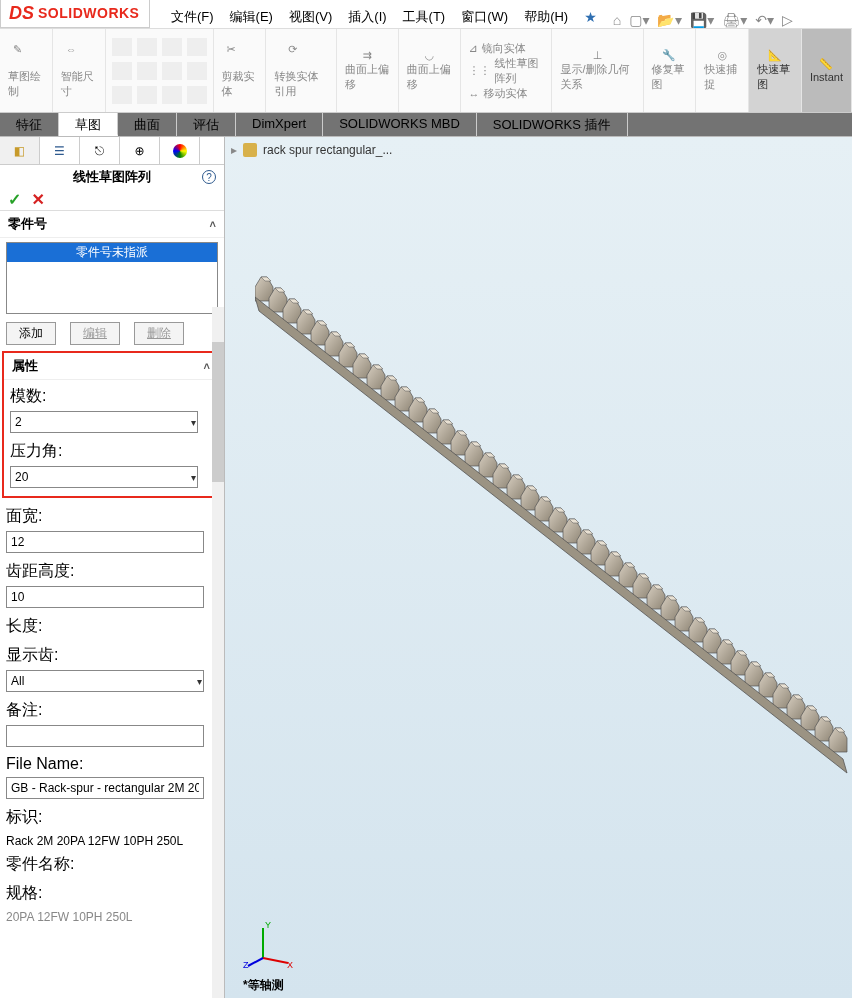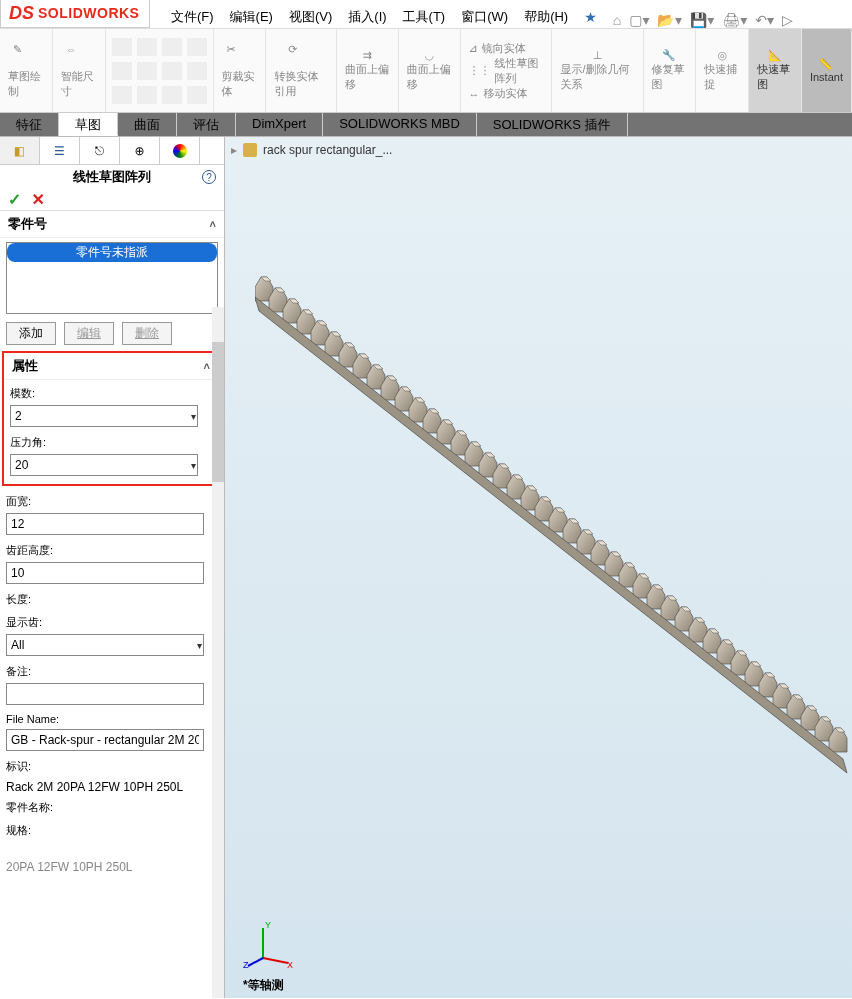--- a/index.html
+++ b/index.html
@@ -40,28 +40,28 @@
 .help-q { position: absolute; right: 8px; color: #2e5a8e; border: 1px solid #2e5a8e; border-radius: 50%; width: 14px; height: 14px; font-size: 10px; text-align: center; line-height: 13px; }
 
 .confirm-row { height: 22px; display: flex; align-items: center; gap: 10px; padding-left: 8px; border-bottom: 1px solid #ddd; }
 .chk { color: #26a127; font-size: 16px; font-weight: bold; }
 .xx { color: #d62222; font-size: 16px; font-weight: bold; }
 
 .section-head { display: flex; justify-content: space-between; align-items: center; padding: 4px 8px; background: #fff; font-size: 13px; font-weight: bold; border-bottom: 1px solid #eee; }
 .chev { color: #555; font-size: 11px; }
 
 .partno-box { margin: 4px 6px; height: 72px; border: 1px solid #888; background: #fff; font-size: 12px; }
-.partno-sel { background: #1a6fd6; color: #fff; text-align: center; padding: 1px 0; font-size: 12px; border-radius: 8px; }
-
-.btn-row { display: flex; gap: 8px; padding: 4px 6px; }
+.partno-sel { background: #1a6fd6; color: #fff; text-align: center; padding: 1px 0; font-size: 12px; }
+
+.btn-row { display: flex; gap: 14px; padding: 4px 6px; }
 .btn { padding: 2px 12px; border: 1px solid #999; background: #f4f4f4; font-size: 12px; }
 .btn.disabled { color: #999; text-decoration: underline; }
 
 .red-box { border: 2px solid #e8291c; margin: 2px 4px 2px 2px; padding-bottom: 6px; }
-.prop-label { font-size: 11px; padding: 6px 6px 2px 6px; }
+.prop-label { font-size: 16px; padding: 6px 6px 2px 6px; }
 .prop-select, .prop-input { width: calc(100% - 26px); margin: 2px 6px; height: 22px; border: 1px solid #888; padding: 0 4px; font-size: 12px; background: #fff; }
 .prop-select { appearance: none; background: #fff; padding-right: 18px; }
 .sel-wrap { position: relative; }
 .sel-arrow { position: absolute; right: 22px; top: 50%; transform: translateY(-50%); pointer-events: none; font-size: 10px; color: #333; }
 .prop-text { font-size: 12px; padding: 4px 6px 0 6px; color: #000; }
 
 .viewport { flex: 1; position: relative; background: linear-gradient(#e6f0f5 0%, #d4e4ee 100%); overflow: hidden; }
 .breadcrumb { position: absolute; top: 6px; left: 6px; display: flex; align-items: center; gap: 6px; font-size: 12px; color: #333; }
 .bc-arrow { color: #888; }
 .bc-ico { width: 14px; height: 14px; background: #d8b14a; display: inline-block; border-radius: 2px; }
@@ -272,21 +272,21 @@
 
     <div class="prop-label">File Name:</div>
     <input class="prop-input" value="GB - Rack-spur - rectangular 2M 20" style="">
 
     <div class="prop-label">标识:</div>
     <div class="prop-text">Rack 2M 20PA 12FW 10PH 250L</div>
 
     <div class="prop-label">零件名称:</div>
 
     <div class="prop-label">规格:</div>
-    <div class="prop-text" style="color:#888;margin-top:16px;">20PA 12FW 10PH 250L</div>
+    <div class="prop-text" style="color:#888;">20PA 12FW 10PH 250L</div>
 
     <div class="side-scroll">
         <div class="side-scroll-thumb"></div>
       </div>
   </div>
 
   <div class="viewport">
     <div class="breadcrumb">
       <span class="bc-arrow">▸</span>
       <span class="bc-ico"></span>

